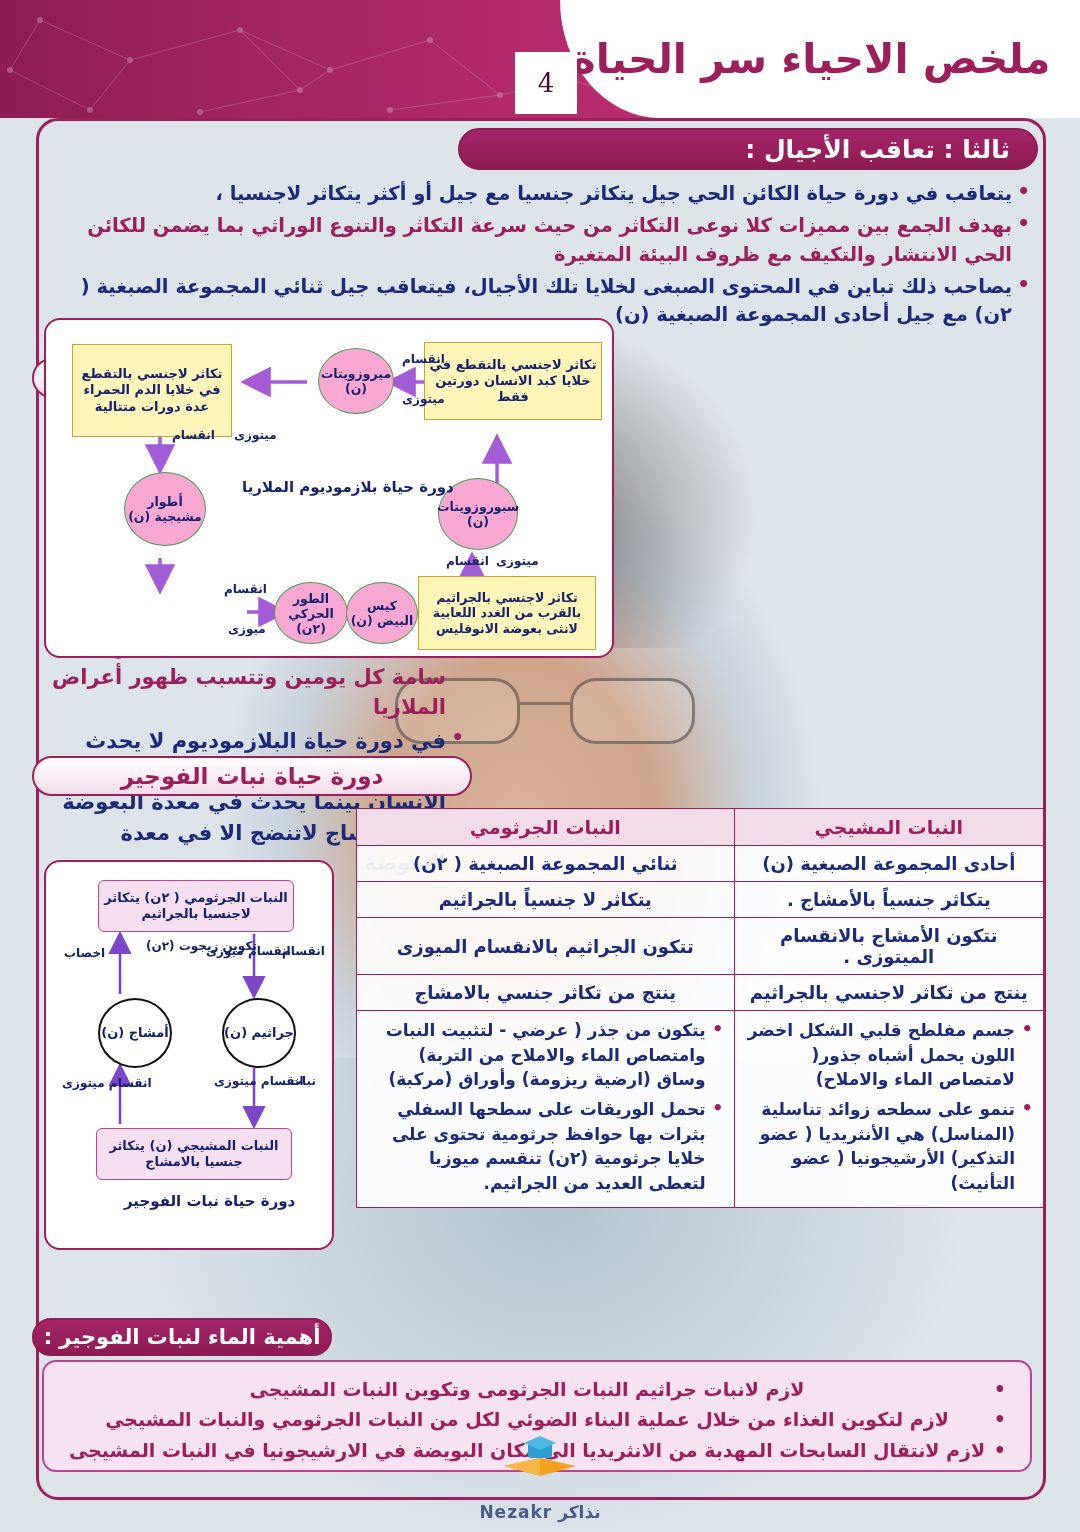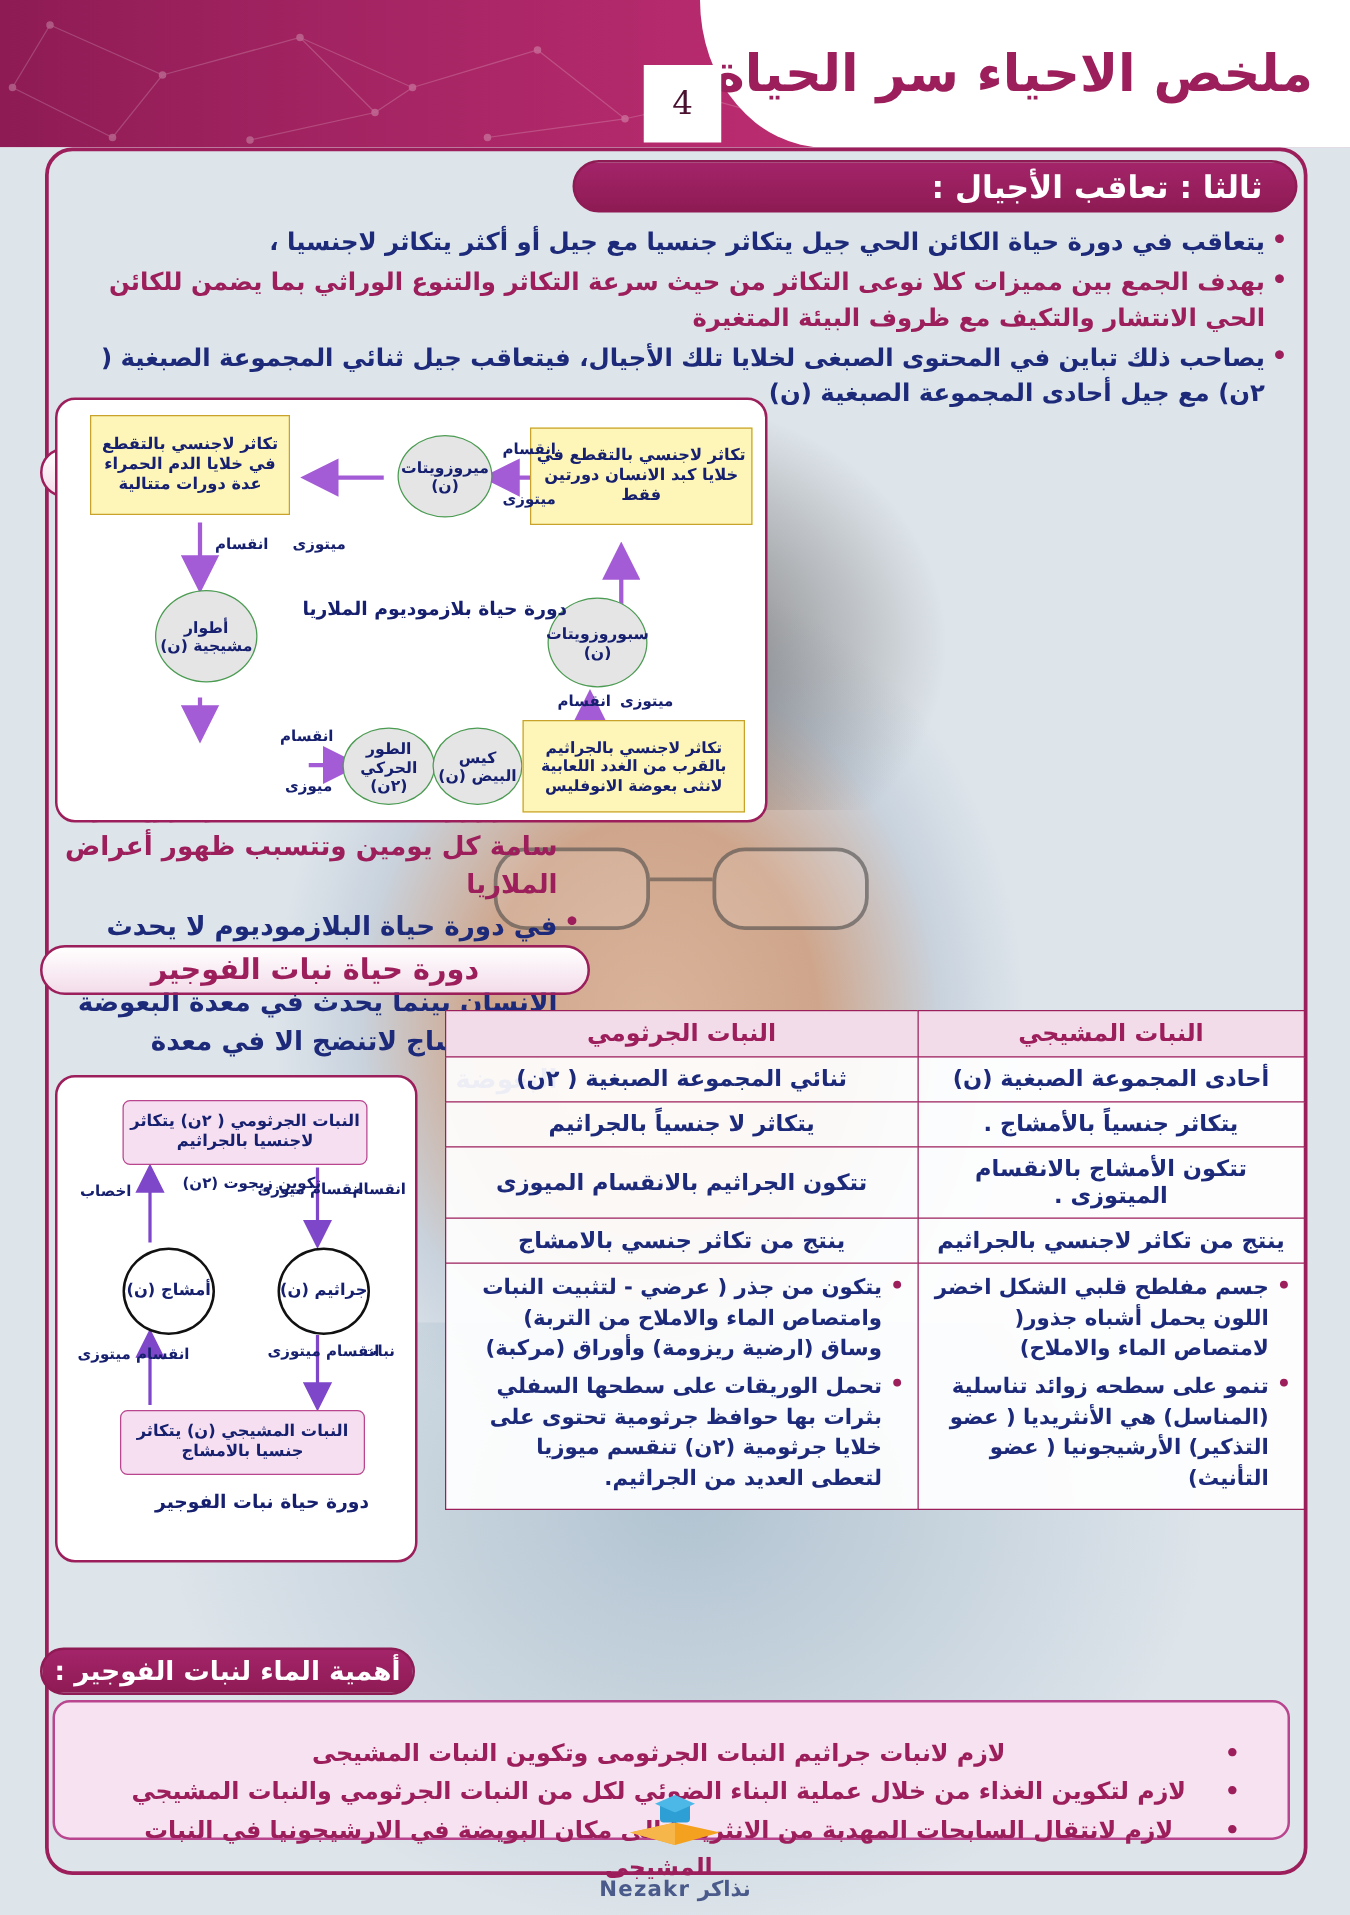--- a/index.html
+++ b/index.html
@@ -107,21 +107,21 @@
     position:absolute; background:#ffffff;
     border:2px solid #9c1f5c; border-radius:16px;
   }
   .dg-yellow {
     position:absolute; background:#fdf6b8; border:1.5px solid #c8a32b;
     color:#16206e; font-weight:bold; text-align:center; direction:rtl;
     display:flex; align-items:center; justify-content:center; padding:3px;
     line-height:1.25;
   }
   .dg-green {
-    position:absolute; background:#e5e5e5; border:1.5px solid #4b9b52;
+    position:absolute; background:#f9a8d4; border:1.5px solid #4b9b52;
     color:#16206e; font-weight:bold; text-align:center; direction:rtl;
     display:flex; align-items:center; justify-content:center; padding:2px;
     line-height:1.2;
   }
   .dg-green.circ { border-radius:50%; }
   .dg-pink {
     position:absolute; background:#f6dff0; border:1.5px solid #b8458e;
     color:#16206e; font-weight:bold; text-align:center; direction:rtl;
     display:flex; align-items:center; justify-content:center; padding:3px;
     line-height:1.25; border-radius:6px;
@@ -159,21 +159,21 @@
   .tbl td.cellist li { position:relative; padding-right:18px; margin-bottom:5px; line-height:1.45; }
   .tbl td.cellist li:before {
     content:"•"; position:absolute; right:0; top:-2px; color:#9c1f5c; font-size:18px;
   }
 
   
   .footer-box {
     position:absolute; background:#f6e2f0; border:2px solid #b8458e;
     border-radius:14px; direction:rtl;
   }
-  .footer-box ul { list-style:none; margin:16px; padding:0; }
+  .footer-box ul { list-style:none; margin:2px; padding:0; }
   .footer-box li {
     position:relative; padding-right:20px; color:#9c1f5c; font-weight:bold;
     font-size:19px; line-height:1.6; text-align:center;
   }
   .footer-box li:before {
     content:"•"; position:absolute; right:4px; color:#9c1f5c;
   }
 
   
   .logo {
@@ -278,21 +278,21 @@
       <line x1="118" y1="238" x2="118" y2="268"></line>
       <line x1="205" y1="292" x2="240" y2="292"></line>
       <line x1="330" y1="292" x2="368" y2="292"></line>
       <line x1="430" y1="268" x2="430" y2="238"></line>
       <line x1="455" y1="168" x2="455" y2="120"></line>
     </g>
   </svg>
 
   <div class="dg-yellow" style="top:22px; left:378px; width:178px; height:78px; font-size:13px;">تكاثر لاجنسي بالتقطع في خلايا كبد الانسان دورتين فقط</div>
   <div class="dg-green circ" style="top:28px; left:272px; width:76px; height:66px; font-size:12.5px;">ميروزويتات (ن)</div>
-  <div class="dg-yellow" style="top:12px; left:26px; width:160px; height:80px; font-size:13px;">تكاثر لاجنسي بالتقطع في خلايا الدم الحمراء عدة دورات متتالية</div>
+  <div class="dg-yellow" style="top:24px; left:26px; width:160px; height:93px; font-size:13px;">تكاثر لاجنسي بالتقطع في خلايا الدم الحمراء عدة دورات متتالية</div>
   <div class="dg-green circ" style="top:158px; left:392px; width:80px; height:72px; font-size:12.5px;">سبوروزويتات (ن)</div>
   <div class="dg-green circ" style="top:152px; left:78px; width:82px; height:74px; font-size:12.5px;">أطوار مشيجية (ن)</div>
   <div class="dg-green circ" style="top:262px; left:228px; width:74px; height:62px; font-size:12.5px;">الطور الحركي (٢ن)</div>
   <div class="dg-green circ" style="top:262px; left:300px; width:72px; height:62px; font-size:12.5px;">كيس البيض (ن)</div>
   <div class="dg-yellow" style="top:256px; left:372px; width:178px; height:74px; font-size:12.5px;">تكاثر لاجنسي بالجراثيم بالقرب من الغدد اللعابية لانثى بعوضة الانوفليس</div>
 
   <div class="dg-label" style="top:32px; left:356px; font-size:12px;">انقسام</div>
   <div class="dg-label" style="top:72px; left:356px; font-size:12px;">ميتوزى</div>
   <div class="dg-label" style="top:108px; left:126px; font-size:12px;">انقسام</div>
   <div class="dg-label" style="top:108px; left:188px; font-size:12px;">ميتوزى</div>

